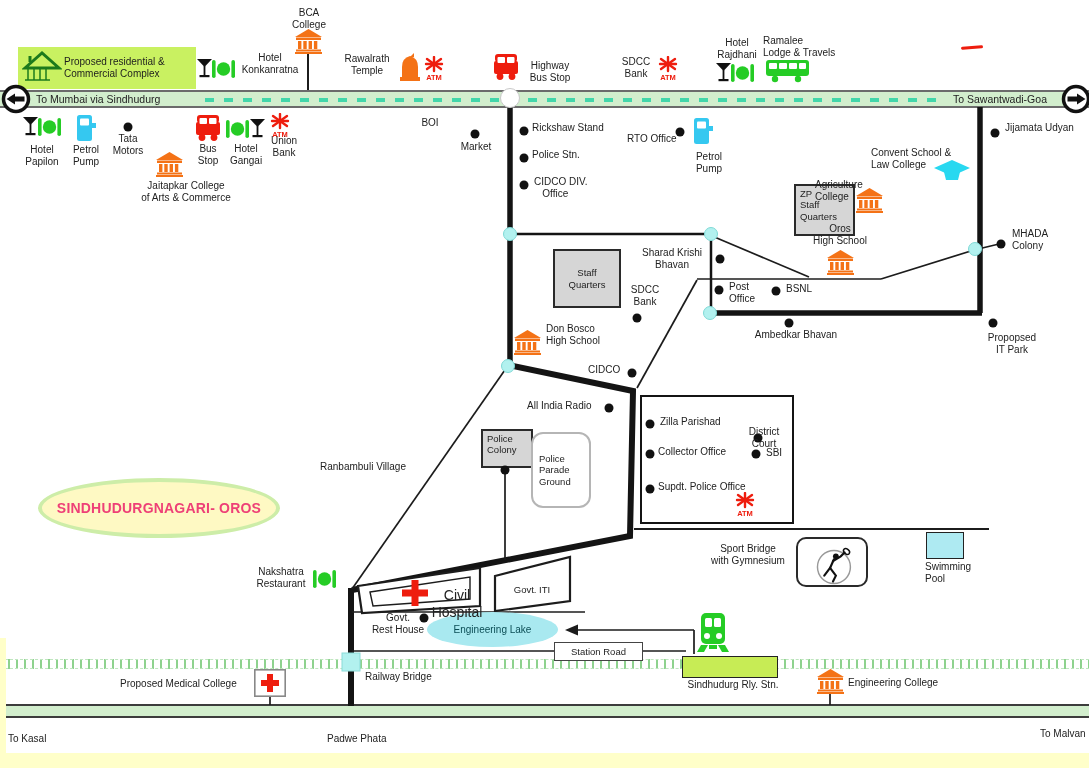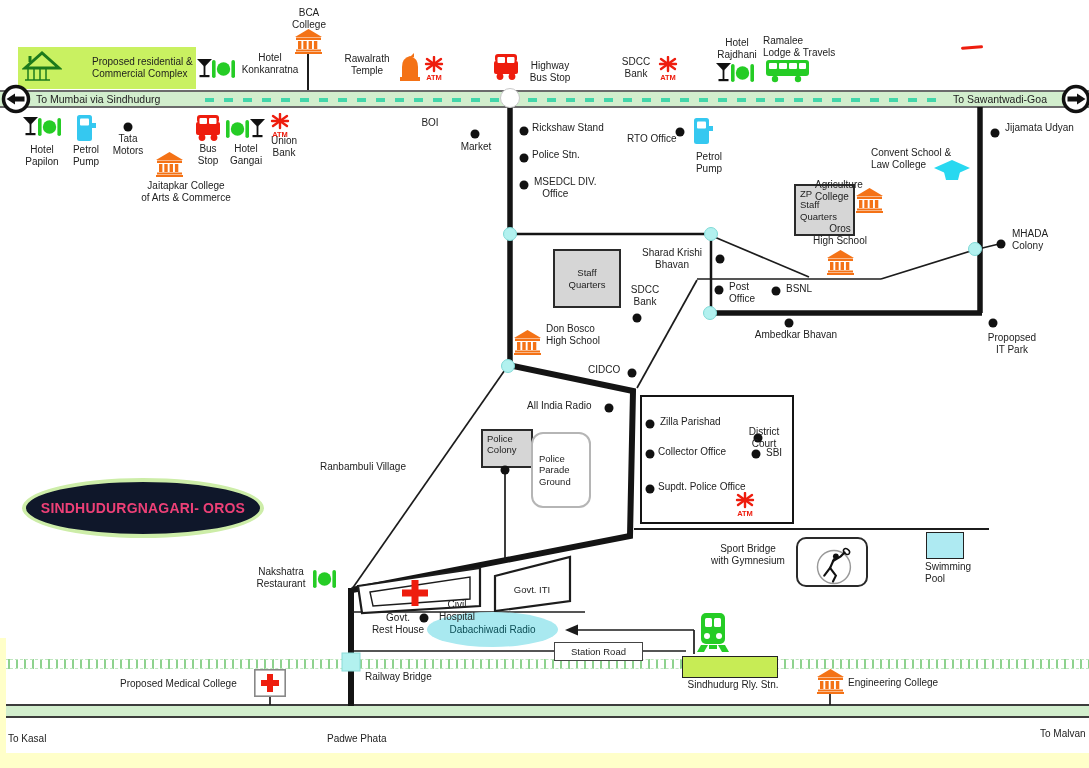--- a/index.html
+++ b/index.html
@@ -14,31 +14,31 @@
   #railway{position:absolute;left:0;top:659px;width:1089px;height:8px;z-index:1;
       background:repeating-linear-gradient(90deg,#8ed28e 0 2px,rgba(0,0,0,0) 2px 8px);
       border-top:1px dashed #bfe6bf;border-bottom:1px dashed #bfe6bf;}
   .ystrip{position:absolute;background:#ffffc9;z-index:6;}
   #ystrip-bottom{left:0;top:753px;width:1089px;height:15px;}
   #ystrip-left{left:0;top:638px;width:6px;height:130px;}
   #roads{position:absolute;left:0;top:0;z-index:2;}
   .bx{position:absolute;z-index:3;font-size:9.5px;line-height:1.2;color:#1d1d1d;white-space:pre-line;}
   #complex-box{left:18px;top:47px;width:178px;height:42px;background:#c9f161;
       font-size:10px;display:flex;align-items:center;}
-  #complex-box .txt{margin-left:74px;}
+  #complex-box .txt{margin-left:46px;}
   .gray{background:#d6d6d6;border:2px solid #2a2a2a;padding:2px 4px;}
   #zp-box{left:746px;top:184px;width:49px;height:44px;margin-left:48px;}
   #staff-box{left:553px;top:249px;width:56px;height:51px;display:flex;align-items:center;justify-content:center;text-align:center;}
   #police-colony-box{left:481px;top:429px;width:40px;height:31px;border-width:2.5px;}
   #parade-box{left:531px;top:432px;width:50px;height:72px;background:#fff;border:2px solid #b5b5b5;
       border-radius:12px;display:flex;align-items:center;padding-left:6px;}
   #district-box{position:absolute;left:640px;top:395px;width:150px;height:125px;background:#fff;
       border:2.5px solid #141414;z-index:2;}
-  #title-ellipse{left:22px;top:478px;width:234px;height:52px;border-radius:50%;
-      background:#0f172a;border:4px solid #cdeda8;display:flex;align-items:center;justify-content:center;}
+  #title-ellipse{left:38px;top:478px;width:234px;height:52px;border-radius:50%;
+      background:#fef9c3;border:4px solid #cdeda8;display:flex;align-items:center;justify-content:center;}
   #title-ellipse .txt{color:#ee4077;font-weight:bold;font-size:14px;letter-spacing:.2px;white-space:pre;}
   #lake{left:427px;top:612px;width:131px;height:35px;border-radius:50%;background:#a9e9f0;
       display:flex;align-items:center;justify-content:center;color:#0b4d55;font-size:10px;}
   #station-road-box{left:554px;top:642px;width:87px;height:17px;background:#fff;border:1.5px solid #444;
       display:flex;align-items:center;justify-content:center;font-size:9.5px;z-index:3;}
   #platform{left:682px;top:656px;width:94px;height:20px;background:#c7ec55;border:1.5px solid #222;}
   #pool{left:926px;top:532px;width:36px;height:25px;background:#aeeaf2;border:1.5px solid #222;}
   #sport-box{left:796px;top:537px;width:68px;height:46px;background:#fff;border:2px solid #2a2a2a;
       border-radius:10px;display:flex;align-items:center;justify-content:center;}
   .edge-arrow{position:absolute;z-index:4;line-height:0;}
@@ -112,21 +112,21 @@
 Quarters</div>
   <div class="bx gray" id="police-colony-box">Police
 Colony</div>
   <div class="bx" id="parade-box">Police
 Parade
 Ground</div>
   <div id="district-box"></div>
   <div class="bx" id="title-ellipse">
     <span class="txt">SINDHUDURGNAGARI- OROS</span>
   </div>
-  <div class="bx" id="lake">Dabachiwadi Radio</div>
+  <div class="bx" id="lake">Engineering Lake</div>
   <div class="bx" id="station-road-box">Station Road</div>
   <div class="bx" id="platform"></div>
   <div class="bx" id="pool"></div>
   <div class="bx" id="sport-box">
     <span>
       <svg width="62" height="42" viewBox="0 0 64 42">
           <circle cx="34" cy="21" r="17" fill="none" stroke="#999" stroke-width="1.5"></circle>
           <g stroke="#111" stroke-width="2.2" fill="none" stroke-linecap="round">
             <path d="M34,13 L30,22"></path>
             <path d="M33,15 L41,10 L45,6"></path>
@@ -520,21 +520,21 @@
       <div class="lbl c" style="left: 246px; top: 143px;">Hotel
 Gangai</div>
       <div class="lbl c" style="left: 284px; top: 135px;">Union
 Bank</div>
       <div class="lbl c" style="left: 186px; top: 180px;">Jaitapkar College
 of Arts &amp; Commerce</div>
       <div class="lbl c" style="left: 430px; top: 117px;">BOI</div>
       <div class="lbl c" style="left: 476px; top: 141px;">Market</div>
       <div class="lbl" style="left: 532px; top: 122px;">Rickshaw Stand</div>
       <div class="lbl" style="left: 532px; top: 149px;">Police Stn.</div>
-      <div class="lbl" style="left: 534px; top: 176px;">MSEDCL DIV.
+      <div class="lbl" style="left: 534px; top: 176px;">CIDCO DIV.
    Office</div>
       <div class="lbl" style="left: 627px; top: 133px;">RTO Office</div>
       <div class="lbl c" style="left: 709px; top: 151px;">Petrol
 Pump</div>
       <div class="lbl" style="left: 1005px; top: 122px;">Jijamata Udyan</div>
       <div class="lbl" style="left: 871px; top: 147px;">Convent School &amp;
 Law College</div>
       <div class="lbl" style="left: 815px; top: 179px;">Agriculture
 College</div>
       <div class="lbl c" style="left: 840px; top: 223px;">Oros
@@ -561,21 +561,21 @@
       <div class="lbl" style="left: 658px; top: 446px;">Collector Office</div>
       <div class="lbl" style="left: 766px; top: 447px;">SBI</div>
       <div class="lbl" style="left: 658px; top: 481px;">Supdt. Police Office</div>
       <div class="lbl" style="left: 320px; top: 461px;">Ranbambuli Village</div>
       <div class="lbl c" style="left: 281px; top: 566px;">Nakshatra
 Restaurant</div>
       <div class="lbl c" style="left: 748px; top: 543px;">Sport Bridge
 with Gymnesium</div>
       <div class="lbl" style="left: 925px; top: 561px;">Swimming
 Pool</div>
-      <div class="lbl c" style="left: 457px; top: 599px; font-size: 10px;">Civil
+      <div class="lbl c" style="left: 457px; top: 587px; font-size: 14px;">Civil
 Hospital</div>
       <div class="lbl c" style="left: 532px; top: 584px; font-size: 9.5px;">Govt. ITI</div>
       <div class="lbl c" style="left: 398px; top: 612px;">Govt.
 Rest House</div>
       <div class="lbl" style="left: 365px; top: 671px;">Railway Bridge</div>
       <div class="lbl c" style="left: 733px; top: 679px;">Sindhudurg Rly. Stn.</div>
       <div class="lbl" style="left: 848px; top: 677px;">Engineering College</div>
       <div class="lbl" style="left: 120px; top: 678px;">Proposed Medical College</div>
       <div class="lbl" style="left: 8px; top: 733px;">To Kasal</div>
       <div class="lbl" style="left: 327px; top: 733px;">Padwe Phata</div>

